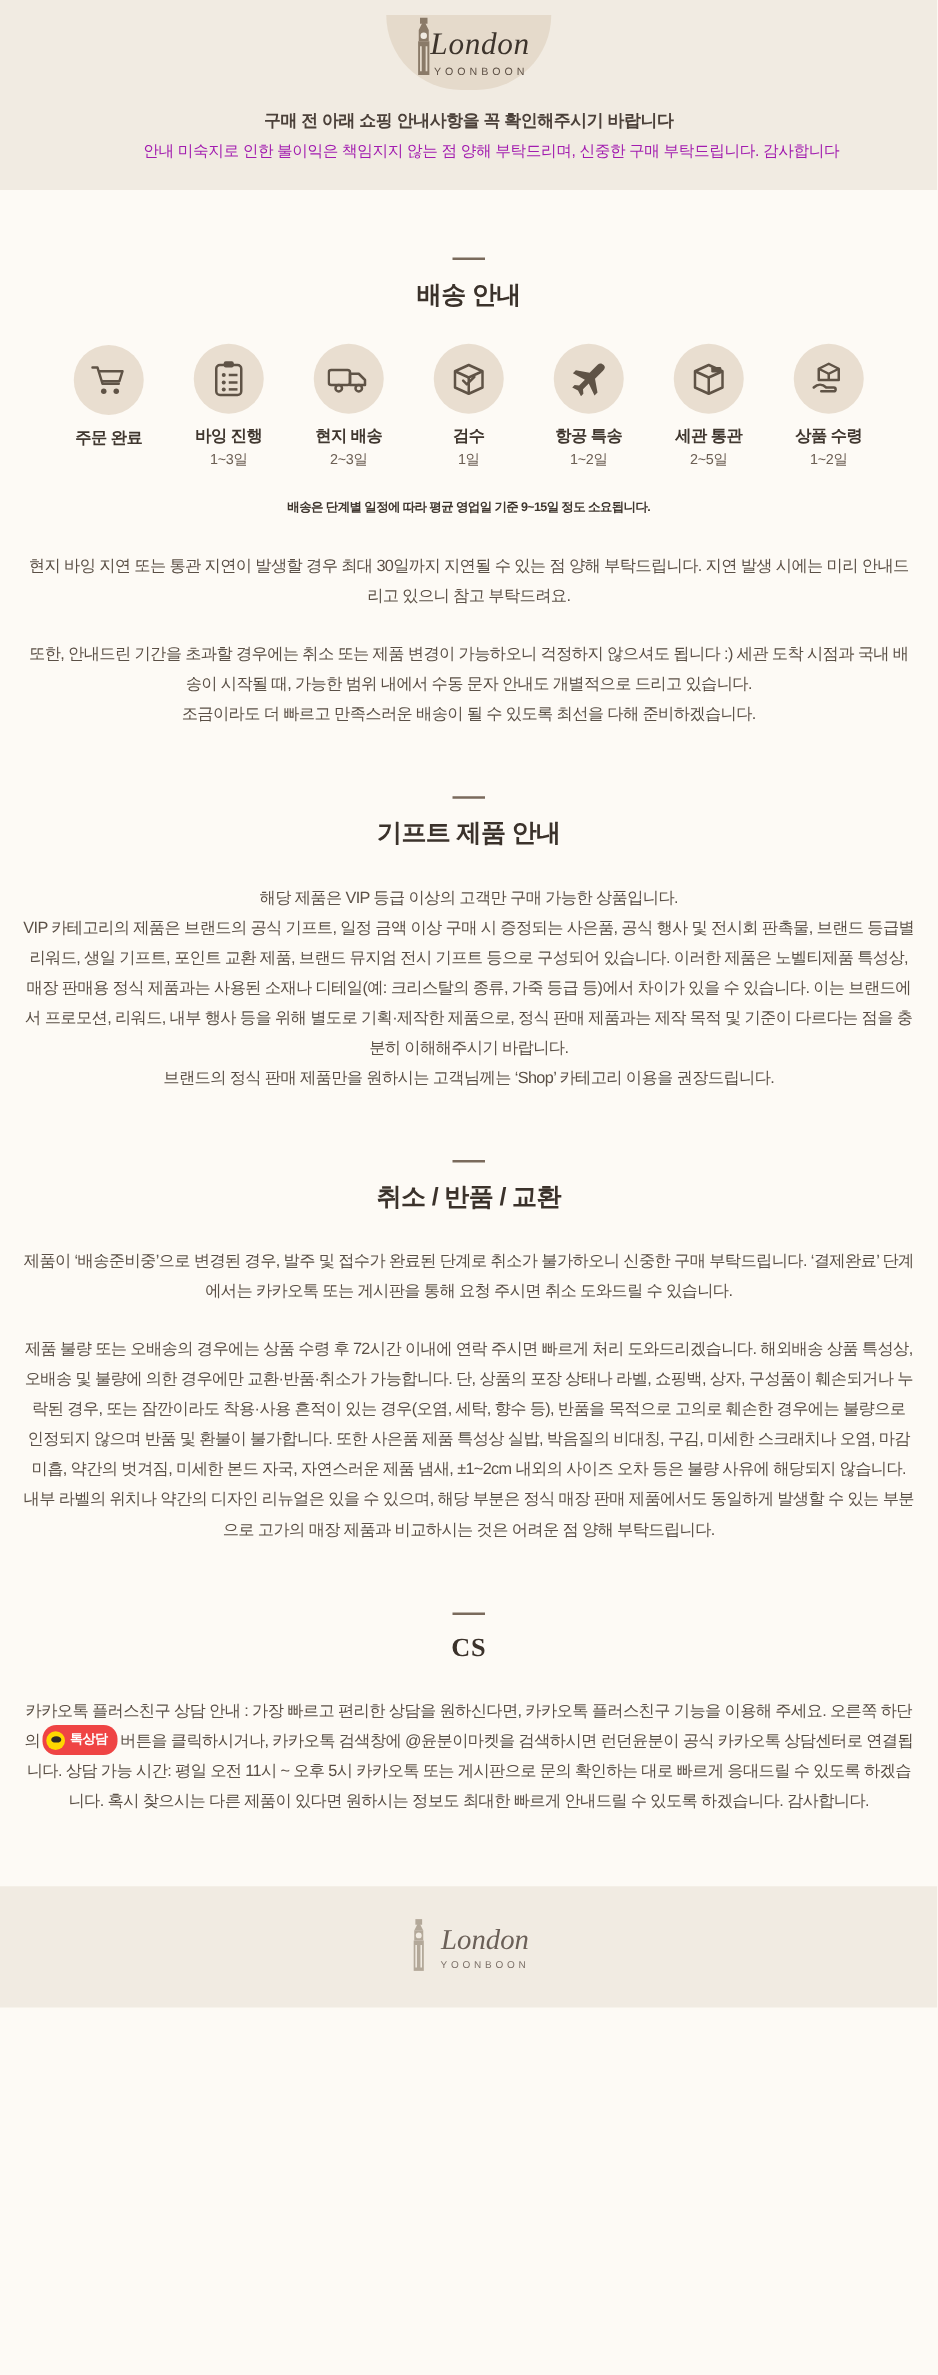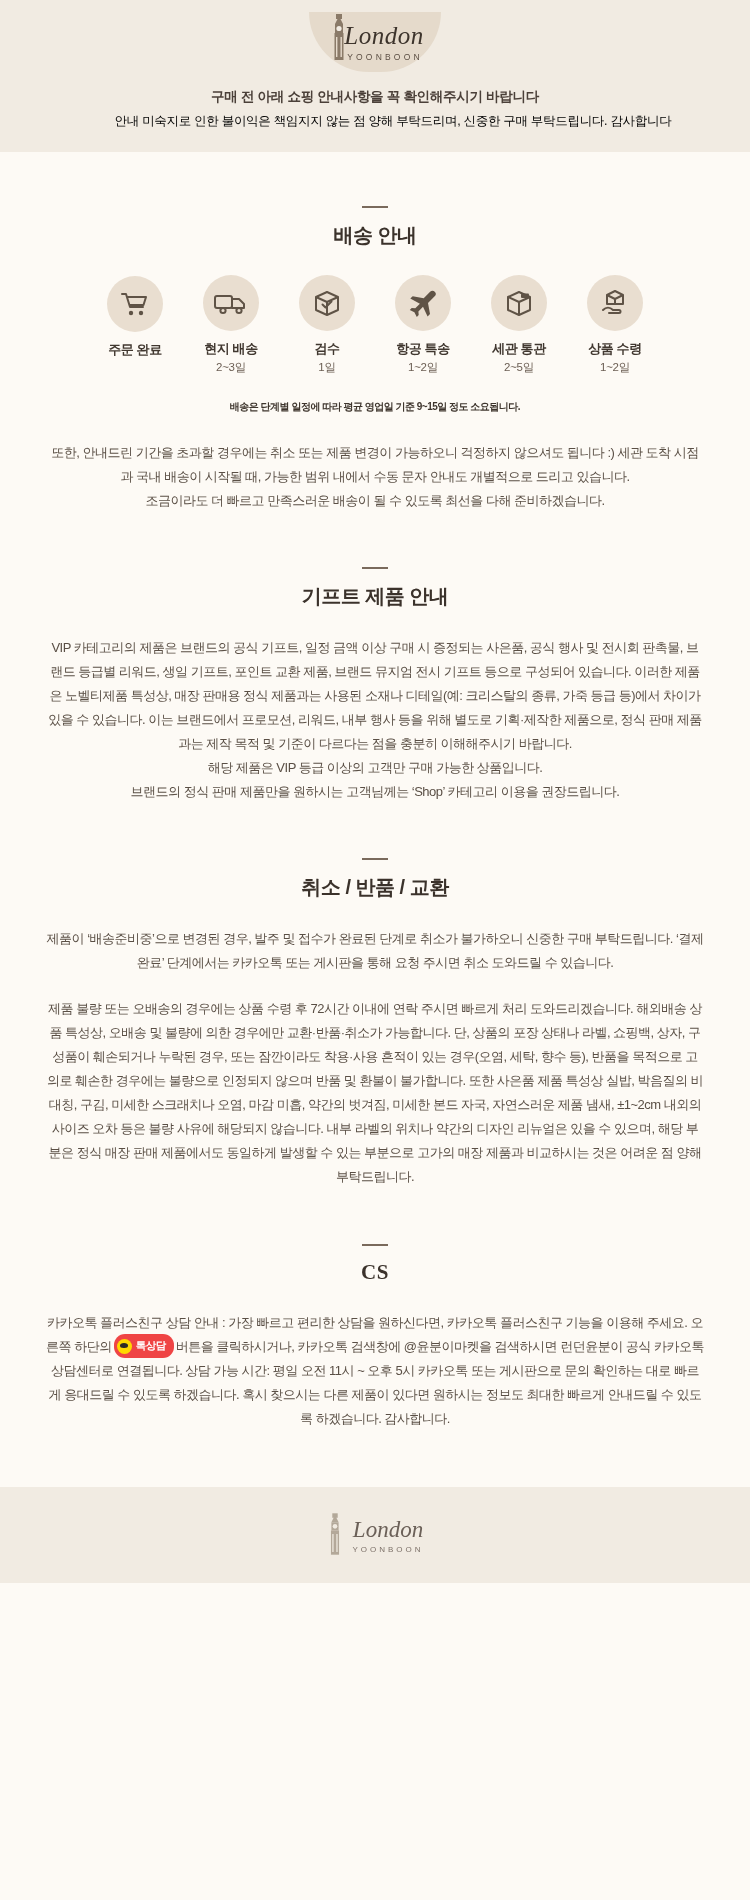--- a/index.html
+++ b/index.html
@@ -63,28 +63,28 @@
   }
   .header-line1 {
     font-size: 13.5px;
     font-weight: bold;
     color: #4b4039;
     letter-spacing: -0.3px;
     margin-bottom: 7px;
   }
   .header-line2 {
     font-size: 12.5px;
-    color: #000000;
+    color: #a21caf;
     letter-spacing: -0.3px;
     padding-left: 36px;
   }
 
   
   .section {
-    padding: 0 46px;
+    padding: 0 18px;
     text-align: center;
   }
   .sec-rule {
     width: 26px;
     height: 2px;
     background: #7a6a5c;
     margin: 54px auto 14px auto;
   }
   .sec-title {
     font-size: 20px;
@@ -255,20 +255,36 @@
             <path d="M2 4 h4 l4 13 h13" fill="none" stroke="#5f5346" stroke-width="2" stroke-linecap="round" stroke-linejoin="round"></path>
             <path d="M7 7 h19 l-2.5 8 H9.5" fill="none" stroke="#5f5346" stroke-width="2" stroke-linejoin="round"></path>
             <circle cx="11" cy="23" r="2.2" fill="#5f5346"></circle>
             <circle cx="21" cy="23" r="2.2" fill="#5f5346"></circle>
           </svg>
         </div>
         <div class="step-label">주문 완료</div>
         <div class="step-sub"></div>
       </div>
 
+      <div class="step">
+        <div class="step-circle">
+          <svg width="26" height="30" viewBox="0 0 26 30">
+            <rect x="3" y="4" width="20" height="24" rx="3" fill="none" stroke="#5f5346" stroke-width="2"></rect>
+            <rect x="9" y="1" width="8" height="5" rx="1.6" fill="#5f5346"></rect>
+            <circle cx="9" cy="12" r="1.6" fill="#5f5346"></circle>
+            <circle cx="9" cy="18" r="1.6" fill="#5f5346"></circle>
+            <circle cx="9" cy="23.5" r="1.6" fill="#5f5346"></circle>
+            <rect x="13" y="11" width="7" height="2" fill="#5f5346"></rect>
+            <rect x="13" y="17" width="7" height="2" fill="#5f5346"></rect>
+            <rect x="13" y="22.5" width="7" height="2" fill="#5f5346"></rect>
+          </svg>
+        </div>
+        <div class="step-label">바잉 진행</div>
+        <div class="step-sub">1~3일</div>
+      </div>
 
       <div class="step">
         <div class="step-circle">
           <svg width="34" height="26" viewBox="0 0 34 26">
             <rect x="1" y="6" width="17" height="12" rx="2" fill="none" stroke="#5f5346" stroke-width="2"></rect>
             <path d="M18 9 h7 l5 5 v4 h-12 z" fill="none" stroke="#5f5346" stroke-width="2" stroke-linejoin="round"></path>
             <circle cx="9" cy="20.5" r="2.6" fill="none" stroke="#5f5346" stroke-width="2"></circle>
             <circle cx="25" cy="20.5" r="2.6" fill="none" stroke="#5f5346" stroke-width="2"></circle>
           </svg>
         </div>
@@ -321,29 +337,30 @@
             <path d="M3 21 c3 -3 7 -3 10 0 h6 c2 0 2 3 0 3 H9" fill="none" stroke="#5f5346" stroke-width="2" stroke-linecap="round" stroke-linejoin="round"></path>
           </svg>
         </div>
         <div class="step-label">상품 수령</div>
         <div class="step-sub">1~2일</div>
       </div>
 
     </div>
 
     <div class="lead">배송은 단계별 일정에 따라 평균 영업일 기준 9~15일 정도 소요됩니다.</div>
+    <p class="body first">현지 바잉 지연 또는 통관 지연이 발생할 경우 최대 30일까지 지연될 수 있는 점 양해 부탁드립니다. 지연 발생 시에는 미리 안내드리고 있으니 참고 부탁드려요.</p>
     <p class="body tight">또한, 안내드린 기간을 초과할 경우에는 취소 또는 제품 변경이 가능하오니 걱정하지 않으셔도 됩니다 :)  세관 도착 시점과 국내 배송이 시작될 때, 가능한 범위 내에서 수동 문자 안내도 개별적으로 드리고 있습니다.</p>
     <p class="body">조금이라도 더 빠르고 만족스러운 배송이 될 수 있도록 최선을 다해 준비하겠습니다.</p>
   </div>
 
   <div class="section">
     <div class="sec-rule"></div>
     <div class="sec-title">기프트 제품 안내</div>
+    <p class="body tight">해당 제품은 VIP 등급 이상의 고객만 구매 가능한 상품입니다.</p>
     <p class="body tight">VIP 카테고리의 제품은 브랜드의 공식 기프트, 일정 금액 이상 구매 시 증정되는 사은품, 공식 행사 및 전시회 판촉물, 브랜드 등급별 리워드, 생일 기프트, 포인트 교환 제품, 브랜드 뮤지엄 전시 기프트 등으로 구성되어 있습니다. 이러한 제품은 노벨티제품 특성상, 매장 판매용 정식 제품과는 사용된 소재나 디테일(예: 크리스탈의 종류, 가죽 등급 등)에서 차이가 있을 수 있습니다. 이는 브랜드에서 프로모션, 리워드, 내부 행사 등을 위해 별도로 기획·제작한 제품으로, 정식 판매 제품과는 제작 목적 및 기준이 다르다는 점을 충분히 이해해주시기 바랍니다.</p>
-    <p class="body tight">해당 제품은 VIP 등급 이상의 고객만 구매 가능한 상품입니다.</p>
     <p class="body">브랜드의 정식 판매 제품만을 원하시는 고객님께는 ‘Shop’ 카테고리 이용을 권장드립니다.</p>
   </div>
 
   <div class="section">
     <div class="sec-rule"></div>
     <div class="sec-title">취소 / 반품 / 교환</div>
     <p class="body first">제품이 ‘배송준비중’으로 변경된 경우, 발주 및 접수가 완료된 단계로 취소가 불가하오니 신중한 구매 부탁드립니다. ‘결제완료’ 단계에서는 카카오톡 또는 게시판을 통해 요청 주시면 취소 도와드릴 수 있습니다.</p>
     <p class="body">제품 불량 또는 오배송의 경우에는 상품 수령 후 72시간 이내에 연락 주시면 빠르게 처리 도와드리겠습니다. 해외배송 상품 특성상, 오배송 및 불량에 의한 경우에만 교환·반품·취소가 가능합니다. 단, 상품의 포장 상태나 라벨, 쇼핑백, 상자, 구성품이 훼손되거나 누락된 경우, 또는 잠깐이라도 착용·사용 흔적이 있는 경우(오염, 세탁, 향수 등), 반품을 목적으로 고의로 훼손한 경우에는 불량으로 인정되지 않으며 반품 및 환불이 불가합니다. 또한 사은품 제품 특성상 실밥, 박음질의 비대칭, 구김, 미세한 스크래치나 오염, 마감 미흡, 약간의 벗겨짐, 미세한 본드 자국, 자연스러운 제품 냄새, ±1~2cm 내외의 사이즈 오차 등은 불량 사유에 해당되지 않습니다. 내부 라벨의 위치나 약간의 디자인 리뉴얼은 있을 수 있으며, 해당 부분은 정식 매장 판매 제품에서도 동일하게 발생할 수 있는 부분으로 고가의 매장 제품과 비교하시는 것은 어려운 점 양해 부탁드립니다.</p>
   </div>
 

